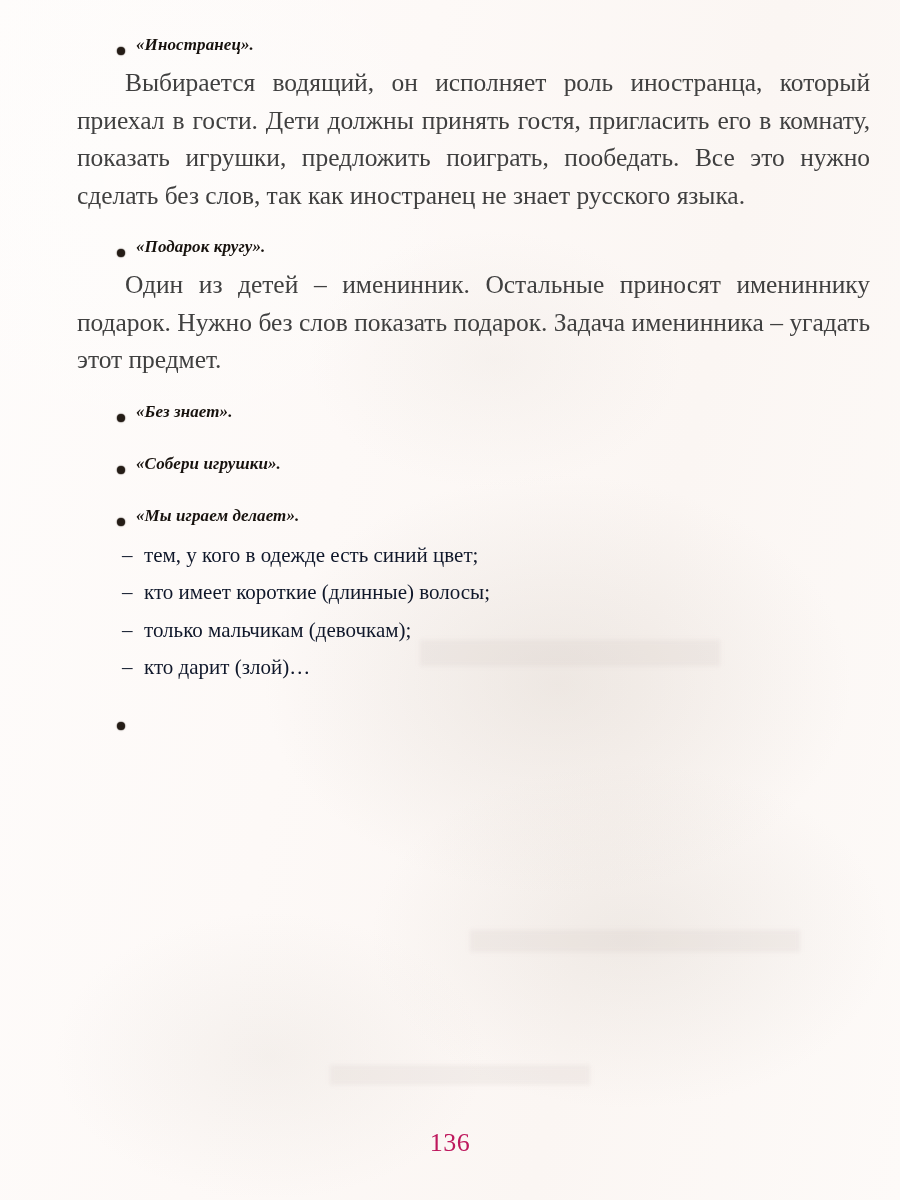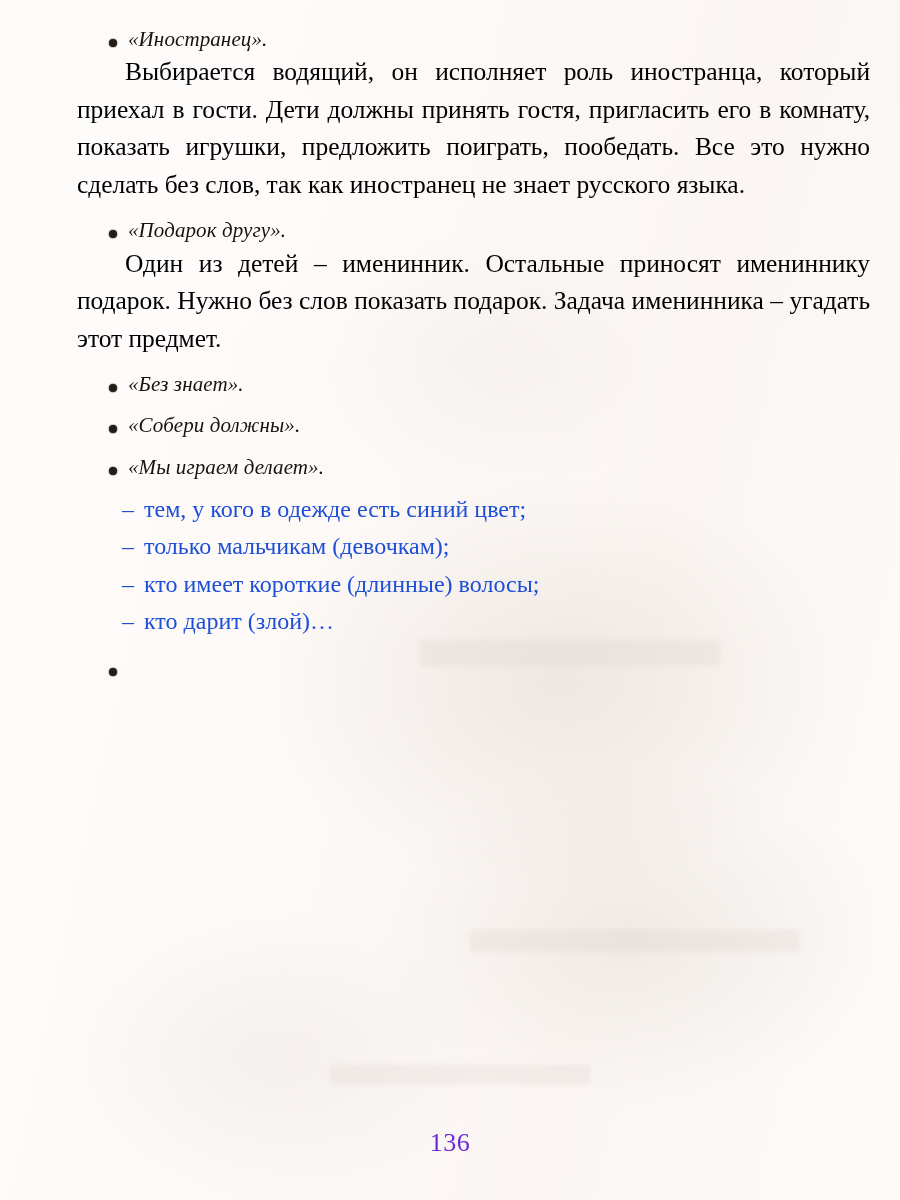--- a/index.html
+++ b/index.html
@@ -41,26 +41,26 @@
   .content {
     position: absolute;
     left: 77px;
     top: 26px;
     width: 793px;
   }
 
   
   .game-heading {
     display: block;
-    margin: 0;
+    margin: 8px;
     padding: 0 0 0 51px;
     position: relative;
-    font-weight: normal;
+    font-weight: bold;
     font-style: italic;
-    font-size: 21px;
+    font-size: 17px;
     line-height: 1.30;
     letter-spacing: 0.1px;
     color: #17120e;
   }
   .bullet-icon {
     position: absolute;
     left: 32px;
     top: 13px;
     width: 8px;
     height: 8px;
@@ -71,55 +71,55 @@
 
   
   .body-par {
     margin: 0;
     font-size: 25.5px;
     line-height: 37.5px;
     text-align: justify;
     text-justify: inter-word;
     text-indent: 48px;
     hyphens: manual;
-    color: #000000;
+    color: #404040;
     letter-spacing: -0.05px;
   }
 
   
   .block { margin: 0; }
   .gap-after { height: 14px; }
 
   
   .dash-list {
     list-style: none;
     margin: 10px 0 0 0;
     padding: 0 0 0 45px;
   }
   .dash-list li {
-    font-size: 24px;
+    font-size: 21px;
     line-height: 37.5px;
     white-space: nowrap;
-    color: #1d4ed8;
+    color: #0f172a;
   }
   .dash-mark {
     display: inline-block;
     width: 22px;
   }
 
   
   .page-number {
     position: absolute;
     left: 0;
     right: 0;
     top: 1128px;
     text-align: center;
     font-size: 26px;
     letter-spacing: 0.5px;
-    color: #6d28d9;
+    color: #be185d;
   }
 
   
   .scan-streak {
     position: absolute;
     pointer-events: none;
     background: rgba(198,188,178,0.16);
     filter: blur(2px);
     z-index: 2;
   }
@@ -138,54 +138,54 @@
         <span>«Иностранец».</span>
       </div>
       <p class="body-par">Выбирается водящий, он исполняет роль иностранца, который приехал в гости. Дети должны принять гостя, пригласить его в комнату, показать игрушки, предложить поиграть, пообедать. Все это нужно сделать без слов, так как иностранец не знает русского языка.</p>
     </div>
 
     <div class="gap-after"></div>
 
     <div class="block">
       <div class="game-heading">
         <span class="bullet-icon"></span>
-        <span>«Подарок другу».</span>
+        <span>«Подарок кругу».</span>
       </div>
       <p class="body-par">Один из детей – именинник. Остальные приносят имениннику подарок. Нужно без слов показать подарок. Задача именинника – угадать этот предмет.</p>
     </div>
 
     <div class="gap-after"></div>
 
     <div class="block">
       <div class="game-heading">
         <span class="bullet-icon"></span>
         <span>«Без знает».</span>
       </div>
     </div>
 
     <div class="gap-after"></div>
 
     <div class="block">
       <div class="game-heading">
         <span class="bullet-icon"></span>
-        <span>«Собери должны».</span>
+        <span>«Собери игрушки».</span>
       </div>
     </div>
 
     <div class="gap-after"></div>
 
     <div class="block">
       <div class="game-heading">
         <span class="bullet-icon"></span>
         <span>«Мы играем делает».</span>
       </div>
       <ul class="dash-list">
         <li><span class="dash-mark">–</span><span>тем, у кого в одежде есть синий цвет;</span></li>
+        <li><span class="dash-mark">–</span><span>кто имеет короткие (длинные) волосы;</span></li>
         <li><span class="dash-mark">–</span><span>только мальчикам (девочкам);</span></li>
-        <li><span class="dash-mark">–</span><span>кто имеет короткие (длинные) волосы;</span></li>
         <li><span class="dash-mark">–</span><span>кто дарит (злой)…</span></li>
       </ul>
     </div>
 
     <div class="gap-after"></div>
 
     <div class="block">
       <div class="game-heading">
         <span class="bullet-icon"></span>
       </div>

